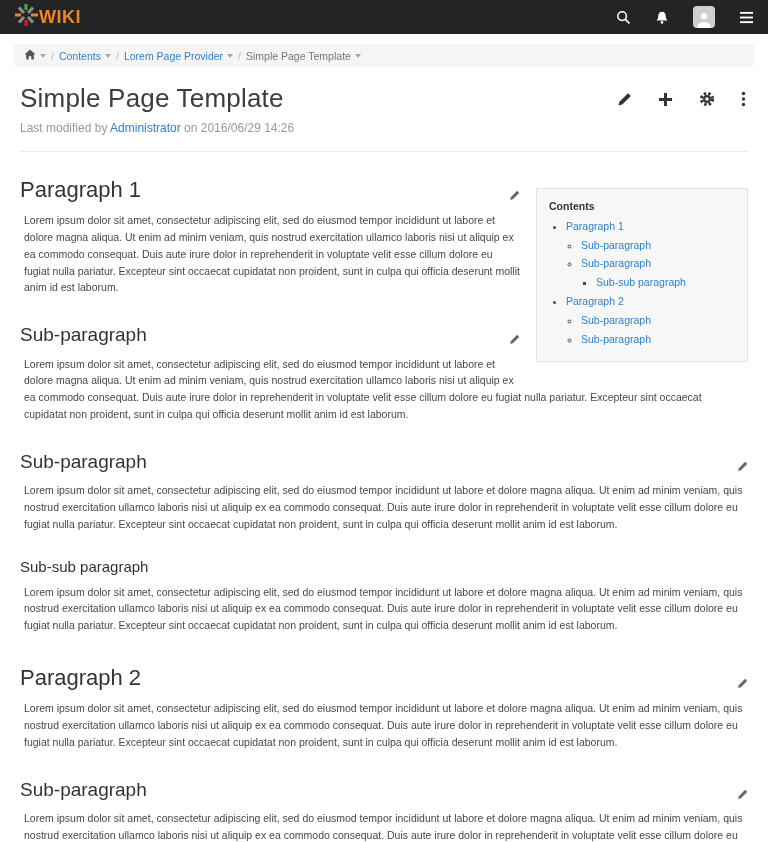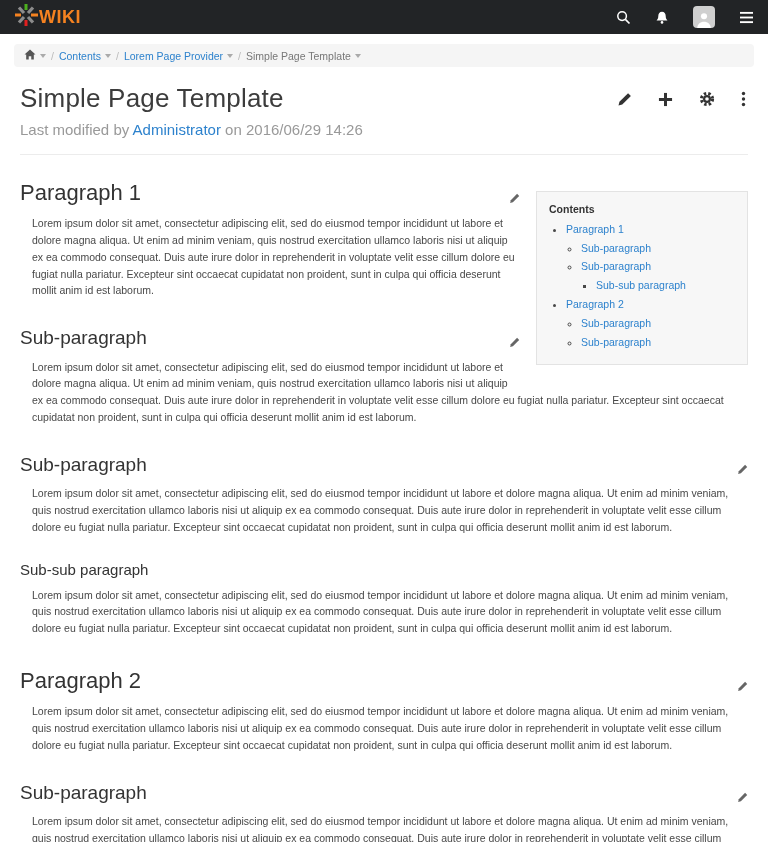--- a/index.html
+++ b/index.html
@@ -40,21 +40,21 @@
     width:0; height:0; border-left:3.5px solid transparent;
     border-right:3.5px solid transparent; border-top:4px solid #aaa;
     display:inline-block; cursor:pointer;
   }
   .crumb-sep { color:#bbb; }
 
   
   .main { padding:0 20px; }
   .page-header { position:relative; margin-top:16px; border-bottom:1px solid #ececec; padding-bottom:16px; }
   .page-title { font-size:26px; font-weight:400; color:#3c3c3c; margin:0; letter-spacing:0.2px; }
-  .page-meta { font-size:15px; color:#999; margin-top:7px; }
+  .page-meta { font-size:12px; color:#999; margin-top:7px; }
   .page-meta a { color:#2d82cd; text-decoration:none; }
   .header-actions { position:absolute; top:8px; right:2px; display:flex; gap:26px; align-items:center; }
   .header-actions .act { cursor:pointer; color:#333; display:flex; }
 
   
   .content { margin-top:4px; font-size:10.5px; line-height:1.6; color:#484848; }
   .content::after { content:""; display:block; clear:both; }
 
   .toc-box {
     float:right; width:212px; background:#f7f7f7; border:1px solid #e3e3e3;
@@ -69,21 +69,21 @@
   .toc-box li.lvl2 { list-style-type:circle; }
   .toc-box li.lvl3 { list-style-type:square; }
   .toc-box a { color:#2d82cd; text-decoration:none; }
 
   .sec-h { font-weight:400; color:#333; margin:0 0 5px; }
   .sec-h.lvl1 { font-size:22px; margin-top:26px; }
   .sec-h.lvl2 { font-size:19px; margin-top:24px; }
   .sec-h.lvl3 { font-size:15px; margin-top:22px; font-weight:500; }
   .sec-h.first { margin-top:20px; }
   .edit-pencil { float:right; margin-left:12px; margin-top:4px; cursor:pointer; color:#555; }
-  .sec-p { margin:0 12px 4px; }
+  .sec-p { margin:0 4px 4px; }
 </style>
 </head>
 <body>
 
 <div class="navbar">
   <div class="logo">
     <span>
       <svg width="24" height="24" viewBox="0 0 24 24">
         <line x1="5" y1="4.5" x2="10" y2="10" stroke="#8c8c8c" stroke-width="3.2"></line>
         <line x1="14" y1="14" x2="19" y2="19.5" stroke="#8c8c8c" stroke-width="3.2"></line>

